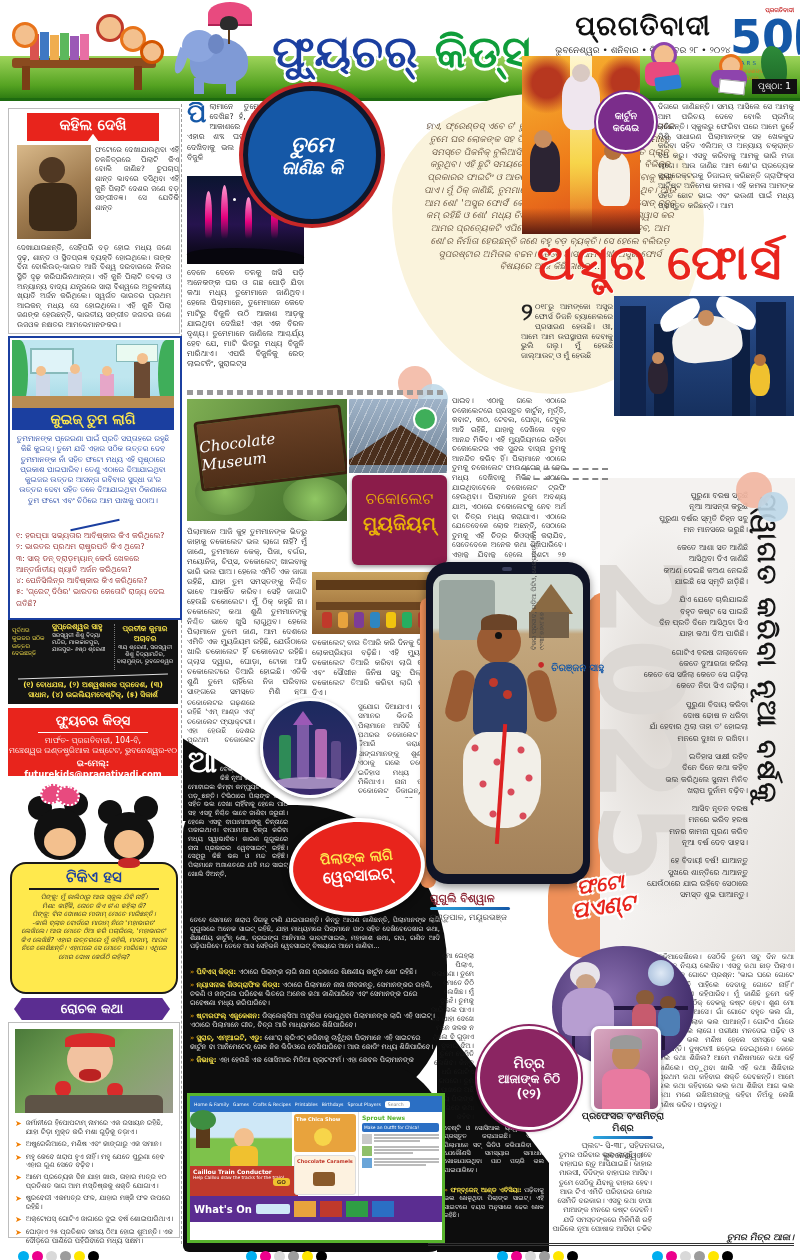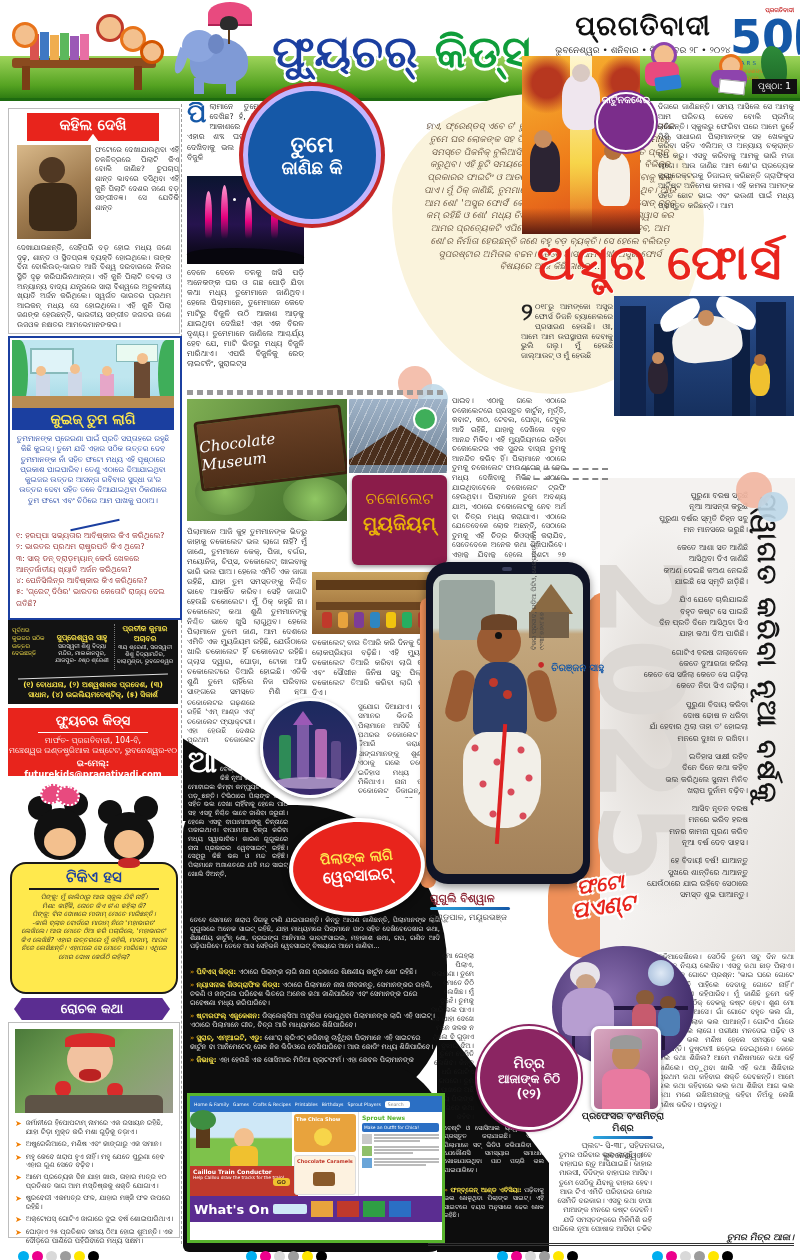--- a/index.html
+++ b/index.html
@@ -32,24 +32,24 @@
   .quizq{color:#8b1a1a;font-size:7.8px;line-height:1.45;}
   .blackbox{background:#131313;color:#fff;}
   .yel{color:#ffe94d;}
   .redbox{background:#e8241c;color:#fff;text-align:center;}
   .yellowbox{background:#ffe94d;border:2px solid #1a1a1a;border-radius:16px;}
   .purplebanner{background:#5b2d91;color:#fff;font-weight:bold;font-size:13px;text-align:center;line-height:22px;
                 clip-path:polygon(5% 0,95% 0,100% 50%,95% 100%,5% 100%,0 50%);}
   .fact{display:flex;gap:4px;margin-bottom:3px;}
   .fact .bullet{color:#f07d00;font-size:8px;line-height:1.2;}
   
-  .bluecircle{border-radius:50%;background:#1558a7;border:5px solid #c4b5fd;box-shadow:0 0 0 4px #c62828,0 1px 4px rgba(0,0,0,.4);
+  .bluecircle{border-radius:50%;background:#1558a7;border:5px solid #0f172a;box-shadow:0 0 0 4px #c62828,0 1px 4px rgba(0,0,0,.4);
+              color:#fff;font-weight:bold;text-align:center;display:flex;flex-direction:column;justify-content:center;font-style:italic;}
+  .purpcircle{border-radius:50%;background:#7b2d8b;border:2px solid #fff;box-shadow:0 0 0 2px #7b2d8b;
               color:#fff;font-weight:bold;text-align:center;display:flex;flex-direction:column;justify-content:center;}
-  .purpcircle{border-radius:50%;background:#7b2d8b;border:2px solid #fff;box-shadow:0 0 0 2px #7b2d8b;
-              color:#fff;font-weight:bold;text-align:center;display:flex;justify-content:center;}
   .plumcircle{border-radius:50%;background:#8b2562;border:3px solid #fff;box-shadow:0 0 0 2px #8b2562,0 1px 4px rgba(0,0,0,.35);
               color:#fff;font-weight:bold;text-align:center;display:flex;flex-direction:column;justify-content:center;}
   .bubble{background:#faf3dc;border-radius:46% 54% 48% 52% / 38% 42% 58% 62%;}
   .bubbletxt{font-style:italic;color:#5a4632;font-size:9px;line-height:1.42;text-align:center;}
   .astratitle{color:#e8241c;font-weight:bold;font-size:48px;text-align:center;letter-spacing:2px;
               text-shadow:1px 1px 0 #fff;}
   .choctitle{background:#8b1c4a;border-radius:6px;color:#eab308;text-align:center;box-shadow:0 2px 4px rgba(0,0,0,.4);}
   .redoval{background:#e8241c;border:4px solid #fff;border-radius:50%;text-align:center;
            display:flex;flex-direction:column;justify-content:center;box-shadow:0 2px 6px rgba(0,0,0,.5);}
   .blob{background:#0d0d0d;}
@@ -176,21 +176,21 @@
       <div class="quizq">୧: ହରପ୍ପା ସଭ୍ୟତାର ଆବିଷ୍କାର କିଏ କରିଥିଲେ?</div>
       <div class="quizq">୨: ଭାରତର ପ୍ରଥମ ରାଷ୍ଟ୍ରପତି କିଏ ଥିଲେ?</div>
       <div class="quizq">୩: ସାର୍ ଡନ୍ ବ୍ରାଡ଼ମ୍ୟାନ୍ କେଉଁ ଖେଳରେ ଆନ୍ତର୍ଜାତୀୟ ଖ୍ୟାତି ଅର୍ଜନ କରିଥିଲେ?</div>
       <div class="quizq">୪: ପେନିସିଲିନ୍‌ର ଆବିଷ୍କାର କିଏ କରିଥିଲେ?</div>
       <div class="quizq">୫: 'ଗ୍ରେଟ୍ ଦିଓଁର' ଭାରତର କେତୋଟି ରାଜ୍ୟ ଦେଇ ଗତିଛି?</div>
     </div>
   </div>
 
   <div class="ab blackbox" style="left:8px;top:620px;width:170px;height:84px;">
     <div class="ab yel ov" style="left:4px;top:6px;width:36px;height:48px;font-size:6px;line-height:1.3;">ପୂର୍ବଥର କୁଇଜର ସଠିକ ଉତ୍ତର ଦେଇଛନ୍ତି</div>
-    <div class="ab" style="left:44px;top:13px;width:60px;text-align:center;">
+    <div class="ab" style="left:44px;top:2px;width:60px;text-align:left;">
       <div class="yel" style="font-size:7.5px;font-weight:bold;">ସୁପ୍ରେଶ୍ୱର ସାହୁ</div>
       <div class="w ov" style="font-size:5.8px;height:26px;">ସରସ୍ୱତୀ ଶିଶୁ ବିଦ୍ୟା ମନ୍ଦିର, ମାଲକାନପୁର, ଯାଜପୁର- ୬ଷ୍ଠ ଶ୍ରେଣୀ</div>
     </div>
     <div class="ab" style="left:106px;top:4px;width:60px;text-align:center;border-left:1px dotted #777;">
       <div class="yel" style="font-size:7.5px;font-weight:bold;">ପ୍ରତୀକ କୁମାର ଅଚାବର</div>
       <div class="w ov" style="font-size:5.8px;height:26px;">୩ୟ ଶ୍ରେଣୀ, ସରସ୍ୱତୀ ଶିଶୁ ବିଦ୍ୟାମନ୍ଦିର, ବାରାମୁଣ୍ଡା, ଭୁବନେଶ୍ୱର</div>
     </div>
     <div class="ab" style="left:10px;top:56px;width:150px;height:1px;background:#ddd;transform:rotate(-2deg);"></div>
     <div class="ab yel" style="left:6px;top:60px;width:158px;font-size:7.4px;font-weight:bold;text-align:center;line-height:1.3;">(୧) ବୋଧଯନା, (୨) ଅଶ୍ୱଶାଳକ ପ୍ରଦେଶ, (୩) ସାଧାନ, (୪) ଉଇଲିୟମବେଷ୍ଟିକ୍, (୫) ସିକାର୍ଶ</div>
   </div>
@@ -467,21 +467,21 @@
             <span class="thumb" style="background:#6aa5d8;"></span>
             <span class="nl">
               <div></div>
               <div></div>
               <div style="width:80%;"></div>
             </span>
           </div>
       </div>
     </div>
     <div style="height:26px;background:#5b2d91;display:flex;align-items:center;gap:4px;padding:0 4px;">
-      <span style="color:#fff;font-weight:bold;font-size:13px;">What's On</span>
+      <span style="color:#fff;font-weight:bold;font-size:10px;">What's On</span>
       <span style="width:34px;height:10px;background:#cfe8f7;display:inline-block;border-radius:2px;"></span>
       <span style="width:22px;height:16px;background:#e8a33d;display:inline-block;"></span>
       <span style="width:22px;height:16px;background:#c0392b;display:inline-block;"></span>
       <span style="width:22px;height:16px;background:#2f9e44;display:inline-block;"></span>
       <span style="width:22px;height:16px;background:#2b6fc4;display:inline-block;"></span>
     </div>
   </div>
 
   <div class="ab orange" style="left:420px;top:598px;width:16px;height:290px;border-radius:10px;"></div>
   <div class="ab orange" style="left:586px;top:592px;width:54px;height:292px;border-radius:30px 50px 50px 30px;"></div>

